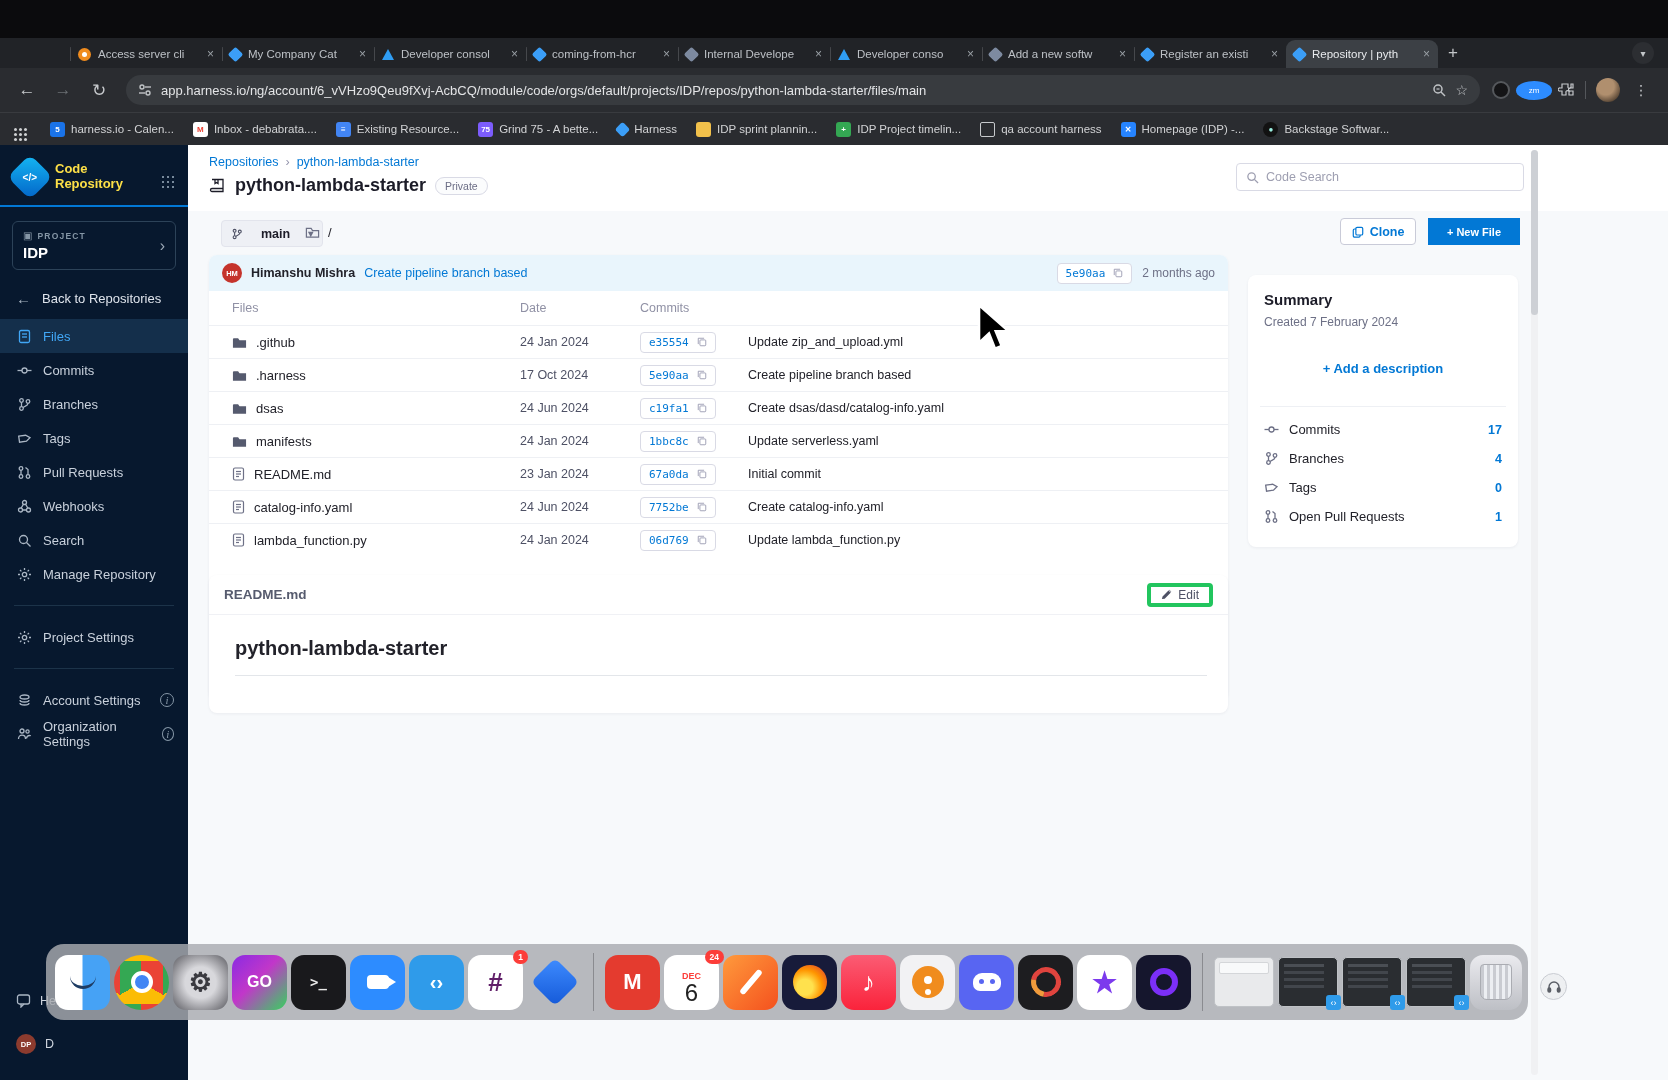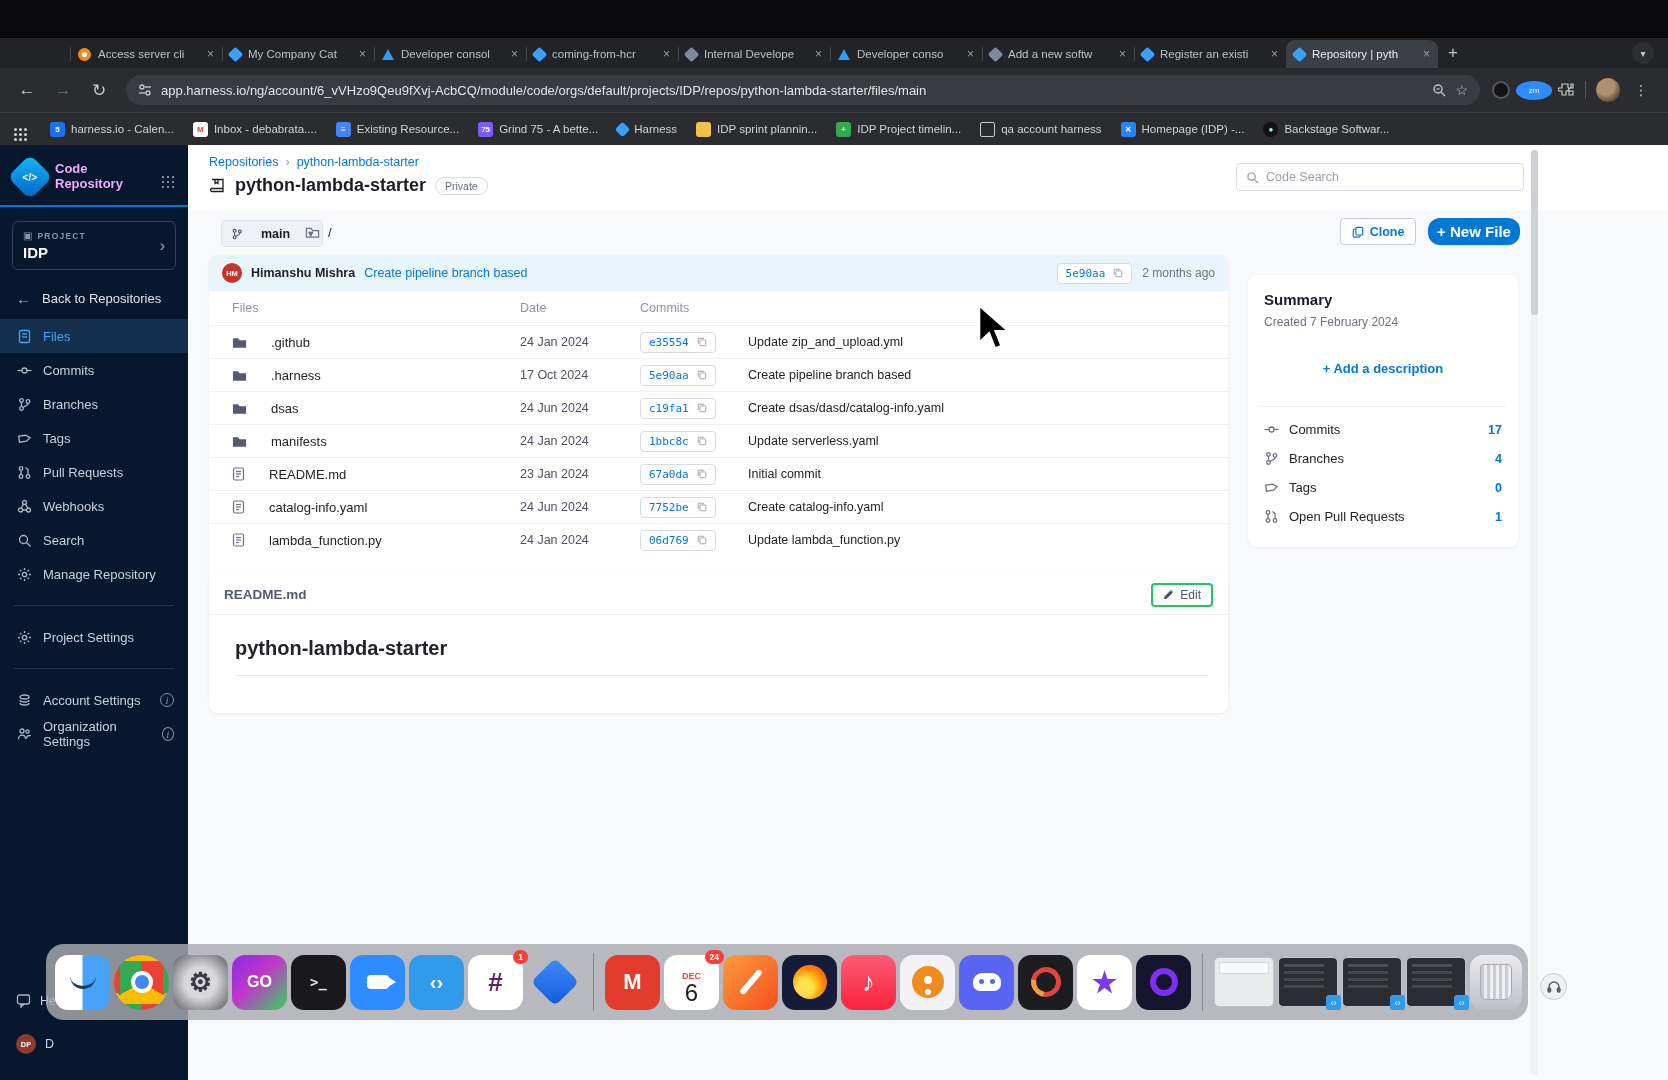--- a/index.html
+++ b/index.html
@@ -35,21 +35,21 @@
 .avatar{width:24px;height:24px;border-radius:50%;background:radial-gradient(circle at 40% 35%,#b08f6e 0 40%,#5d4a38 75%,#30271e)}
 #bookmarks{left:0;top:112px;width:1668px;height:33px;background:#2a2c30;border-top:1px solid #393b3f;display:flex;align-items:center;padding:0 14px;gap:19px}
 .grid9{width:3px;height:3px;background:#cfd1d3;border-radius:50%;box-shadow:5px 0 #cfd1d3,10px 0 #cfd1d3,0 5px #cfd1d3,5px 5px #cfd1d3,10px 5px #cfd1d3,0 10px #cfd1d3,5px 10px #cfd1d3,10px 10px #cfd1d3;margin-right:14px}
 .bm{display:flex;align-items:center;gap:6px;color:#d2d3d5;font-size:11.5px;white-space:nowrap}
 .bmi{width:15px;height:15px;border-radius:3px;font-size:8px;font-weight:bold;color:#fff;display:flex;align-items:center;justify-content:center;flex:none}
 
 #sidebar{left:0;top:145px;width:188px;height:935px;background:#07182e;color:#dfe4ec}
 .sb-head{display:flex;align-items:center;gap:9px;padding:16px 14px 12px}
 .logo{width:32px;height:32px;border-radius:8px;background:linear-gradient(135deg,#15b8f4,#0263c7);transform:rotate(45deg);display:flex;align-items:center;justify-content:center;flex:none}
 .logo span{transform:rotate(-45deg);color:#fff;font-size:10px;font-weight:bold}
-.sb-title{font-size:13px;font-weight:bold;color:#f0abfc;flex:1;line-height:1.15}
+.sb-title{font-size:13px;font-weight:bold;color:#fde047;flex:1;line-height:1.15}
 .grid9b{width:2.5px;height:2.5px;background:#9fb0c2;border-radius:50%;box-shadow:5px 0 #9fb0c2,10px 0 #9fb0c2,0 5px #9fb0c2,5px 5px #9fb0c2,10px 5px #9fb0c2,0 10px #9fb0c2,5px 10px #9fb0c2,10px 10px #9fb0c2;margin-right:10px}
 .blue-rule{height:2px;background:#0278d5}
 .proj{margin:14px 12px 0;border:1px solid #2c4258;border-radius:6px;padding:8px 10px;display:flex;align-items:center}
 .proj .cube{color:#8596a6;font-size:10px;margin-right:5px}
 .proj .plabel{font-size:8.5px;letter-spacing:1.2px;color:#8596a6;font-weight:bold}
 .proj .pname{font-size:15px;color:#fff;font-weight:bold;margin-top:3px}
 .proj .chev{margin-left:auto;color:#9aa7b5;font-size:16px}
 .back{display:flex;align-items:center;gap:11px;padding:20px 16px 12px;font-size:13px;color:#dfe4ec}
 .back .ar{font-size:15px;color:#aab6c4}
 .nav-item{height:34px;display:flex;align-items:center;gap:11px;padding-left:17px;font-size:13px;color:#c9d1dc}
@@ -68,49 +68,49 @@
 .crumbs .sep{color:#9293ab}
 .title-row{position:absolute;left:21px;top:30px;display:flex;align-items:center;gap:9px}
 .repo-title{font-size:18px;font-weight:bold;color:#1c1c28}
 .badge{border:1px solid #d9dae5;border-radius:10px;background:#fbfcfd;color:#6b6d85;font-size:10.5px;padding:2px 9px}
 .search{position:absolute;left:1048px;top:18px;width:288px;height:28px;background:#fff;border:1px solid #d9dae5;border-radius:4px;display:flex;align-items:center;padding:0 9px;gap:7px}
 .search input{border:none;outline:none;flex:1;font-size:12.5px;color:#22222a;font-family:"Liberation Sans",sans-serif;background:transparent}
 .search input::placeholder{color:#9e9fb1}
 .btn-branch{position:absolute;left:33px;top:75px;height:27px;background:#eef0f5;border:1px solid #e2e4ec;border-radius:4px;display:flex;align-items:center;gap:18px;padding:0 9px;font-size:12.5px;font-weight:bold;color:#1c1c28}
 .path{position:absolute;left:117px;top:80px;display:flex;align-items:center;gap:8px;font-size:13px;color:#4e5165}
 .btn-clone{position:absolute;left:1152px;top:73px;width:76px;height:27px;background:#fff;border:1px solid #c9cbd8;border-radius:4px;color:#0278d5;font-size:12.5px;font-weight:bold;display:flex;align-items:center;justify-content:center;gap:6px}
-.btn-new{position:absolute;left:1240px;top:73px;width:92px;height:27px;background:#0278d5;border-radius:12px;color:#fff;font-size:15px;font-weight:bold;display:flex;align-items:center;justify-content:center}
+.btn-new{position:absolute;left:1240px;top:73px;width:92px;height:27px;background:#0278d5;border-radius:0;color:#fff;font-size:11px;font-weight:bold;display:flex;align-items:center;justify-content:center}
 .card{background:#fff;border-radius:8px;box-shadow:0 1px 3px rgba(40,41,61,.06)}
 #filecard{position:absolute;left:21px;top:110px;width:1019px;height:445px}
 .banner{height:36px;background:#e9f5fc;border-radius:8px 8px 0 0;display:flex;align-items:center;padding:0 13px;gap:9px}
 .hm{width:20px;height:20px;border-radius:50%;background:#c5342c;color:#fff;font-size:7.5px;font-weight:bold;display:flex;align-items:center;justify-content:center}
 .auth{font-size:12.5px;font-weight:bold;color:#22222a}
 .cmsg{font-size:12.5px;color:#0278d5}
 .bright{margin-left:auto;display:flex;align-items:center;gap:10px}
 .chip{display:inline-flex;align-items:center;gap:8px;border:1px solid #d9dae5;border-radius:4px;background:#fff;padding:3px 8px;color:#0278d5;font-family:"DejaVu Sans Mono",monospace;font-size:11px}
 .chip svg{stroke:#9293ab;fill:none}
 .ago{font-size:12px;color:#6d7086}
 .trow{display:grid;grid-template-columns:288px 120px 108px 1fr;align-items:center;padding:0 23px;height:33px;border-top:1px solid #eef0f4}
 .thead{height:34px;border-top:none;color:#9091a5;font-size:12.5px}
-.fname{display:flex;align-items:center;gap:24px;font-size:13px;color:#22222a}
+.fname{display:flex;align-items:center;gap:9px;font-size:13px;color:#22222a}
 .fdate{font-size:12.5px;color:#4e5165}
 .fmsg{font-size:12.5px;color:#22222a}
 #summary{position:absolute;left:1060px;top:130px;width:270px;height:272px;padding:16px}
 .sum-title{font-size:15px;font-weight:bold;color:#1c1c28}
 .sum-created{font-size:12px;color:#6d7086;margin-top:7px}
 .adddesc{text-align:center;font-size:13px;font-weight:bold;color:#0278d5;margin:32px 0 30px}
 .sum-div{height:1px;background:#eef0f4;margin:0 -4px 8px}
 .stat{display:flex;align-items:center;gap:10px;height:29px}
 .stat svg{stroke:#6d7086;fill:none;stroke-width:1.3;flex:none}
 .stat .sl{font-size:13px;color:#22222a}
 .stat .sv{margin-left:auto;font-size:12.5px;font-weight:bold;color:#0278d5}
 #readme{position:absolute;left:21px;top:430px;width:1019px;height:138px}
 .rhead{height:40px;display:flex;align-items:center;padding:0 15px;border-bottom:1px solid #f0f1f5}
 .rname{font-size:13.5px;font-weight:bold;color:#565b6e}
-.btn-edit{margin-left:auto;height:24px;border:2px solid #22c55e;border-radius:4px;background:#fff;display:flex;align-items:center;gap:6px;padding:0 10px;font-size:12px;color:#4e5165}
+.btn-edit{margin-left:auto;height:24px;border:4px solid #22c55e;border-radius:4px;background:#fff;display:flex;align-items:center;gap:6px;padding:0 10px;font-size:12px;color:#4e5165}
 .rbody{padding:22px 26px 0}
 .rh1{font-size:20px;font-weight:bold;color:#22222a}
 .rhr{height:1px;background:#e3e6ea;margin-top:15px;width:972px}
 .scroll{position:absolute;left:1343px;top:5px;width:7px;height:925px;background:#f0f1f3;border-radius:4px}
 .thumb{position:absolute;left:1343px;top:5px;width:7px;height:165px;background:#cdd0d5;border-radius:4px}
 .helpbub{position:absolute;left:1352px;top:828px;width:27px;height:27px;border-radius:50%;background:#eef0f2;border:1px solid #c9ccd2;display:flex;align-items:center;justify-content:center}
 
 #dock{left:46px;top:944px;height:76px;width:1482px;background:rgba(168,171,176,.82);border-radius:18px;display:flex;align-items:center;padding:0 9px;gap:4px}
 .dk{width:55px;height:55px;border-radius:13px;position:relative;flex:none;display:flex;align-items:center;justify-content:center;font-weight:bold}
 .dksep{width:1px;height:58px;background:rgba(70,70,75,.4);margin:0 7px;flex:none}

